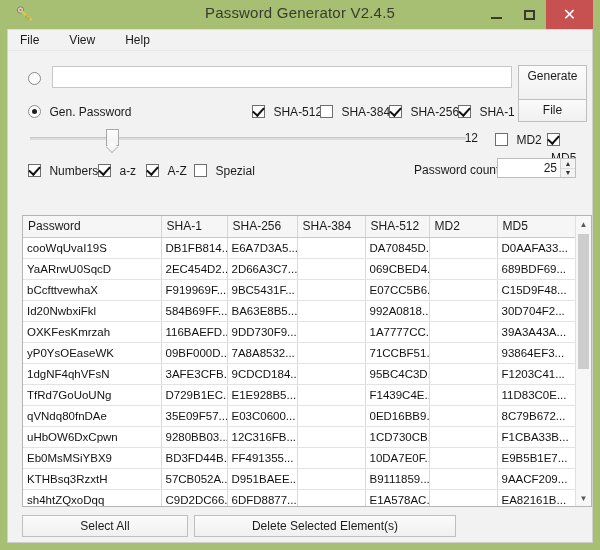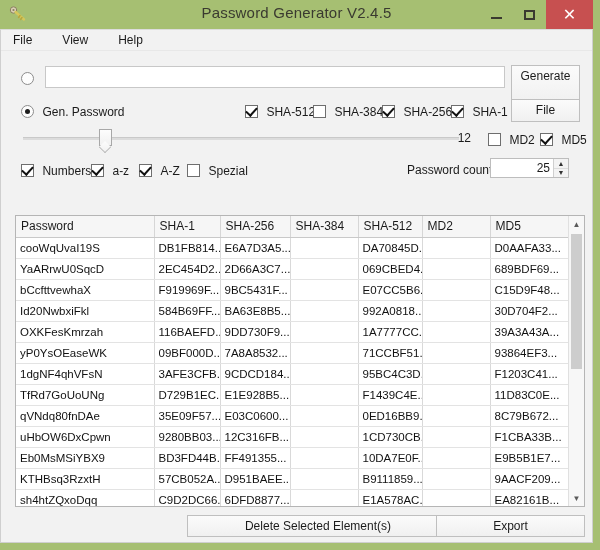--- a/index.html
+++ b/index.html
@@ -9,21 +9,21 @@
     overflow: hidden;
     font-family: "Liberation Sans", sans-serif;
   }
   body { background: #a6bf72; }
 
   .window {
     position: absolute;
     left: 0; top: 0;
     width: 600px; height: 550px;
     background: #a6bf72;
-    padding: 0 7px 7px 0;
+    padding: 0 7px 7px 7px;
   }
 
   
   .titlebar {
     position: relative;
     height: 29px;
     background: #a6bf72;
     display: flex;
     align-items: center;
   }
@@ -535,19 +535,19 @@
           </tbody>
       </table>
 
       <div class="vscroll">
         <div class="vs-btn">▲</div>
         <div class="vs-thumb"></div>
         <div class="vs-btn" style="position:absolute;bottom:0;left:0;right:0;">▼</div>
       </div>
     </div>
 
+    <div class="btn" style="position:absolute;left:14px;top:485px;width:166px;height:22px;line-height:20px;">Select All</div>
     <div class="btn" style="position:absolute;left:186px;top:485px;width:262px;height:22px;line-height:20px;">Delete Selected Element(s)</div>
-    <div class="btn" style="position:absolute;left:435px;top:485px;width:149px;height:22px;line-height:20px;">Export</div>
 
     <div class="status-count">25</div>
 
   </div>
 </div>
 
 </body></html>

